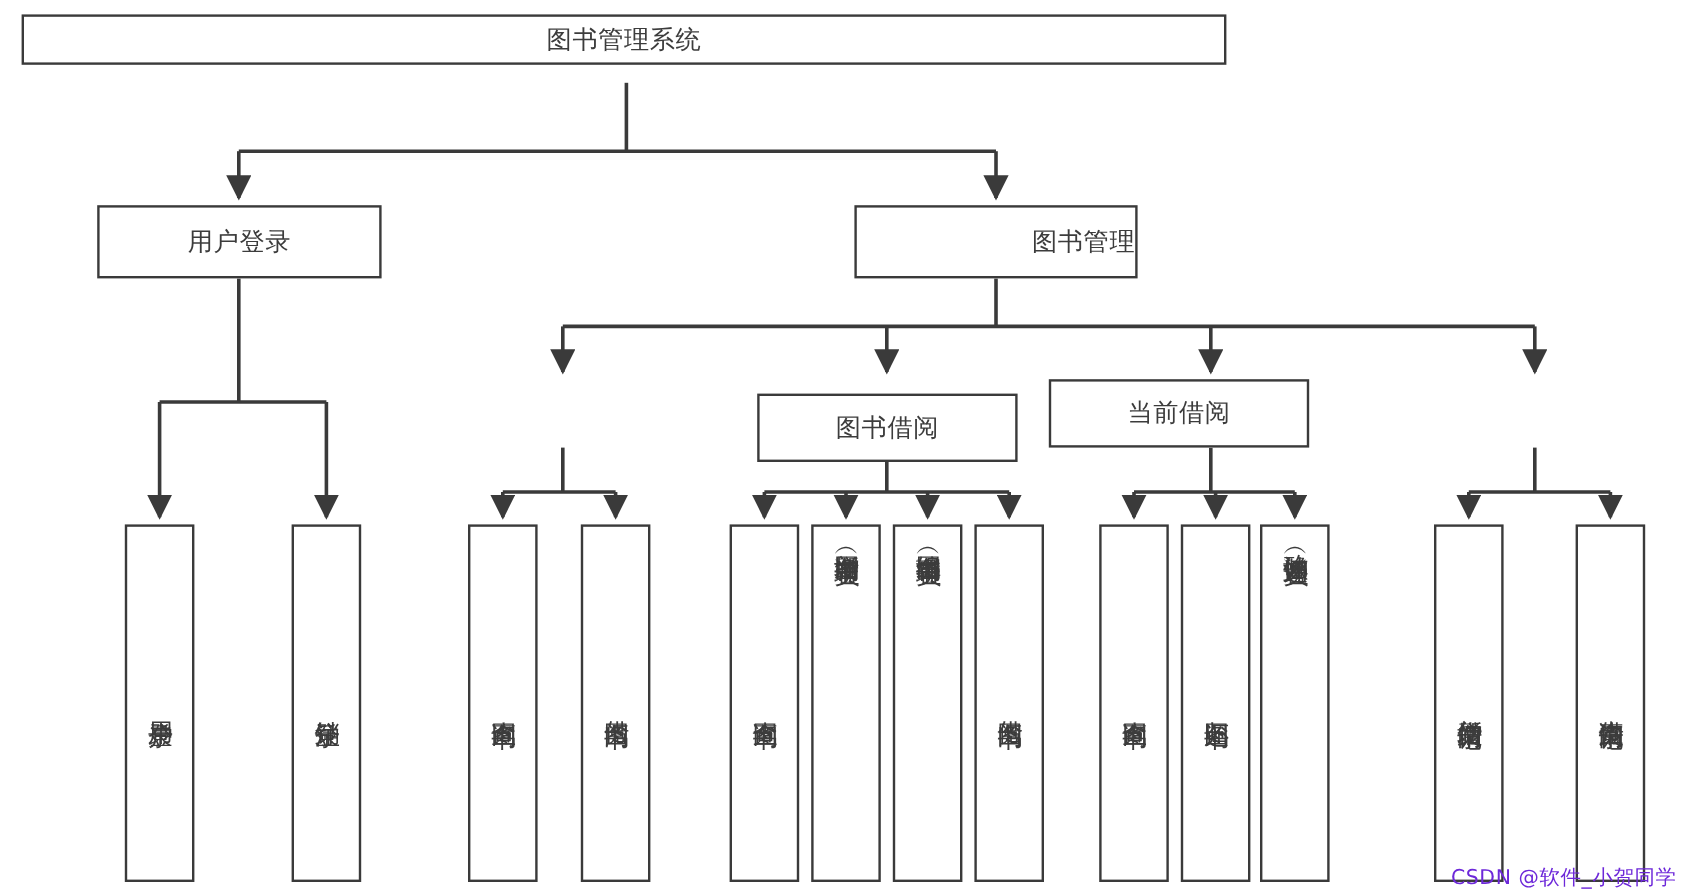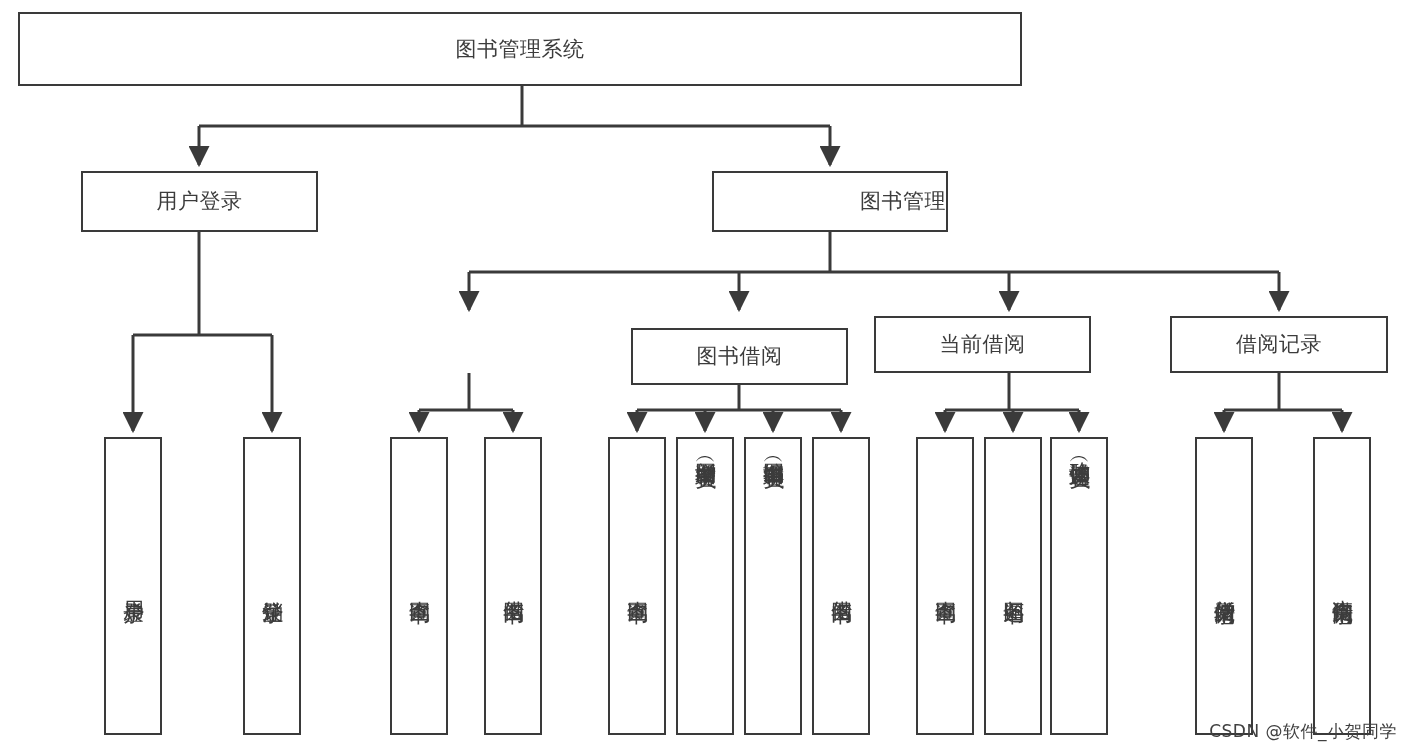--- a/index.html
+++ b/index.html
@@ -56,21 +56,21 @@
   }
   .node.vert.centered {
     align-items: center;
     padding-top: 0;
   }
   #watermark {
     position: absolute;
     right: 8px;
     bottom: 4px;
     font-size: 17px;
-    color: #404040;
+    color: #6d28d9;
     letter-spacing: 0.5px;
     white-space: nowrap;
     font-family: "DejaVu Sans", "Liberation Sans", sans-serif;
   }
 </style>
 </head>
 <body>
 
 <div id="canvas">
 
@@ -117,39 +117,36 @@
       <path d="M 1013 410 L 1013 431" marker-end="url(#arrow)"></path>
       <path d="M 1079 410 L 1079 431" marker-end="url(#arrow)"></path>
 
       <path d="M 1279 373 L 1279 410"></path>
       <path d="M 1224 410 L 1342 410"></path>
       <path d="M 1224 410 L 1224 431" marker-end="url(#arrow)"></path>
       <path d="M 1342 410 L 1342 431" marker-end="url(#arrow)"></path>
     </g>
   </svg>
 
-  <div class="node horiz" id="node-root" style="left: 18px; top: 12px; width: 1004px; height: 74px;">
+  <div class="node horiz" id="node-root" style="left: 18px; top: 12px; width: 1004px; height: 42px;">
     <span class="label">图书管理系统</span>
   </div>
 
   <div class="node horiz" id="node-l2-0" style="left: 81px; top: 171px; width: 237px; height: 61px;">
     <span class="label">用户登录</span>
   </div>
   <div class="node horiz" id="node-l2-1" style="left: 712px; top: 171px; width: 236px; height: 61px; justify-content: flex-end;">
     <span class="label">图书管理</span>
   </div>
 
   <div class="node horiz" id="node-l3-1" style="left: 631px; top: 328px; width: 217px; height: 57px;">
     <span class="label">图书借阅</span>
   </div>
   <div class="node horiz" id="node-l3-2" style="left: 874px; top: 316px; width: 217px; height: 57px;">
     <span class="label">当前借阅</span>
-  </div>
-  <div class="node horiz" id="node-l3-3" style="left: 1170px; top: 316px; width: 218px; height: 57px;">
-    <span class="label">借阅记录</span>
   </div>
 
   <div class="node vert centered" id="node-leaf-0" style="left: 104px; top: 437px; width: 58px; height: 298px;">
     <span class="label">用户登录</span>
   </div>
   <div class="node vert centered" id="node-leaf-1" style="left: 243px; top: 437px; width: 58px; height: 298px;">
     <span class="label">注销登录</span>
   </div>
   <div class="node vert centered" id="node-leaf-2" style="left: 390px; top: 437px; width: 58px; height: 298px;">
     <span class="label">查询图书</span>

